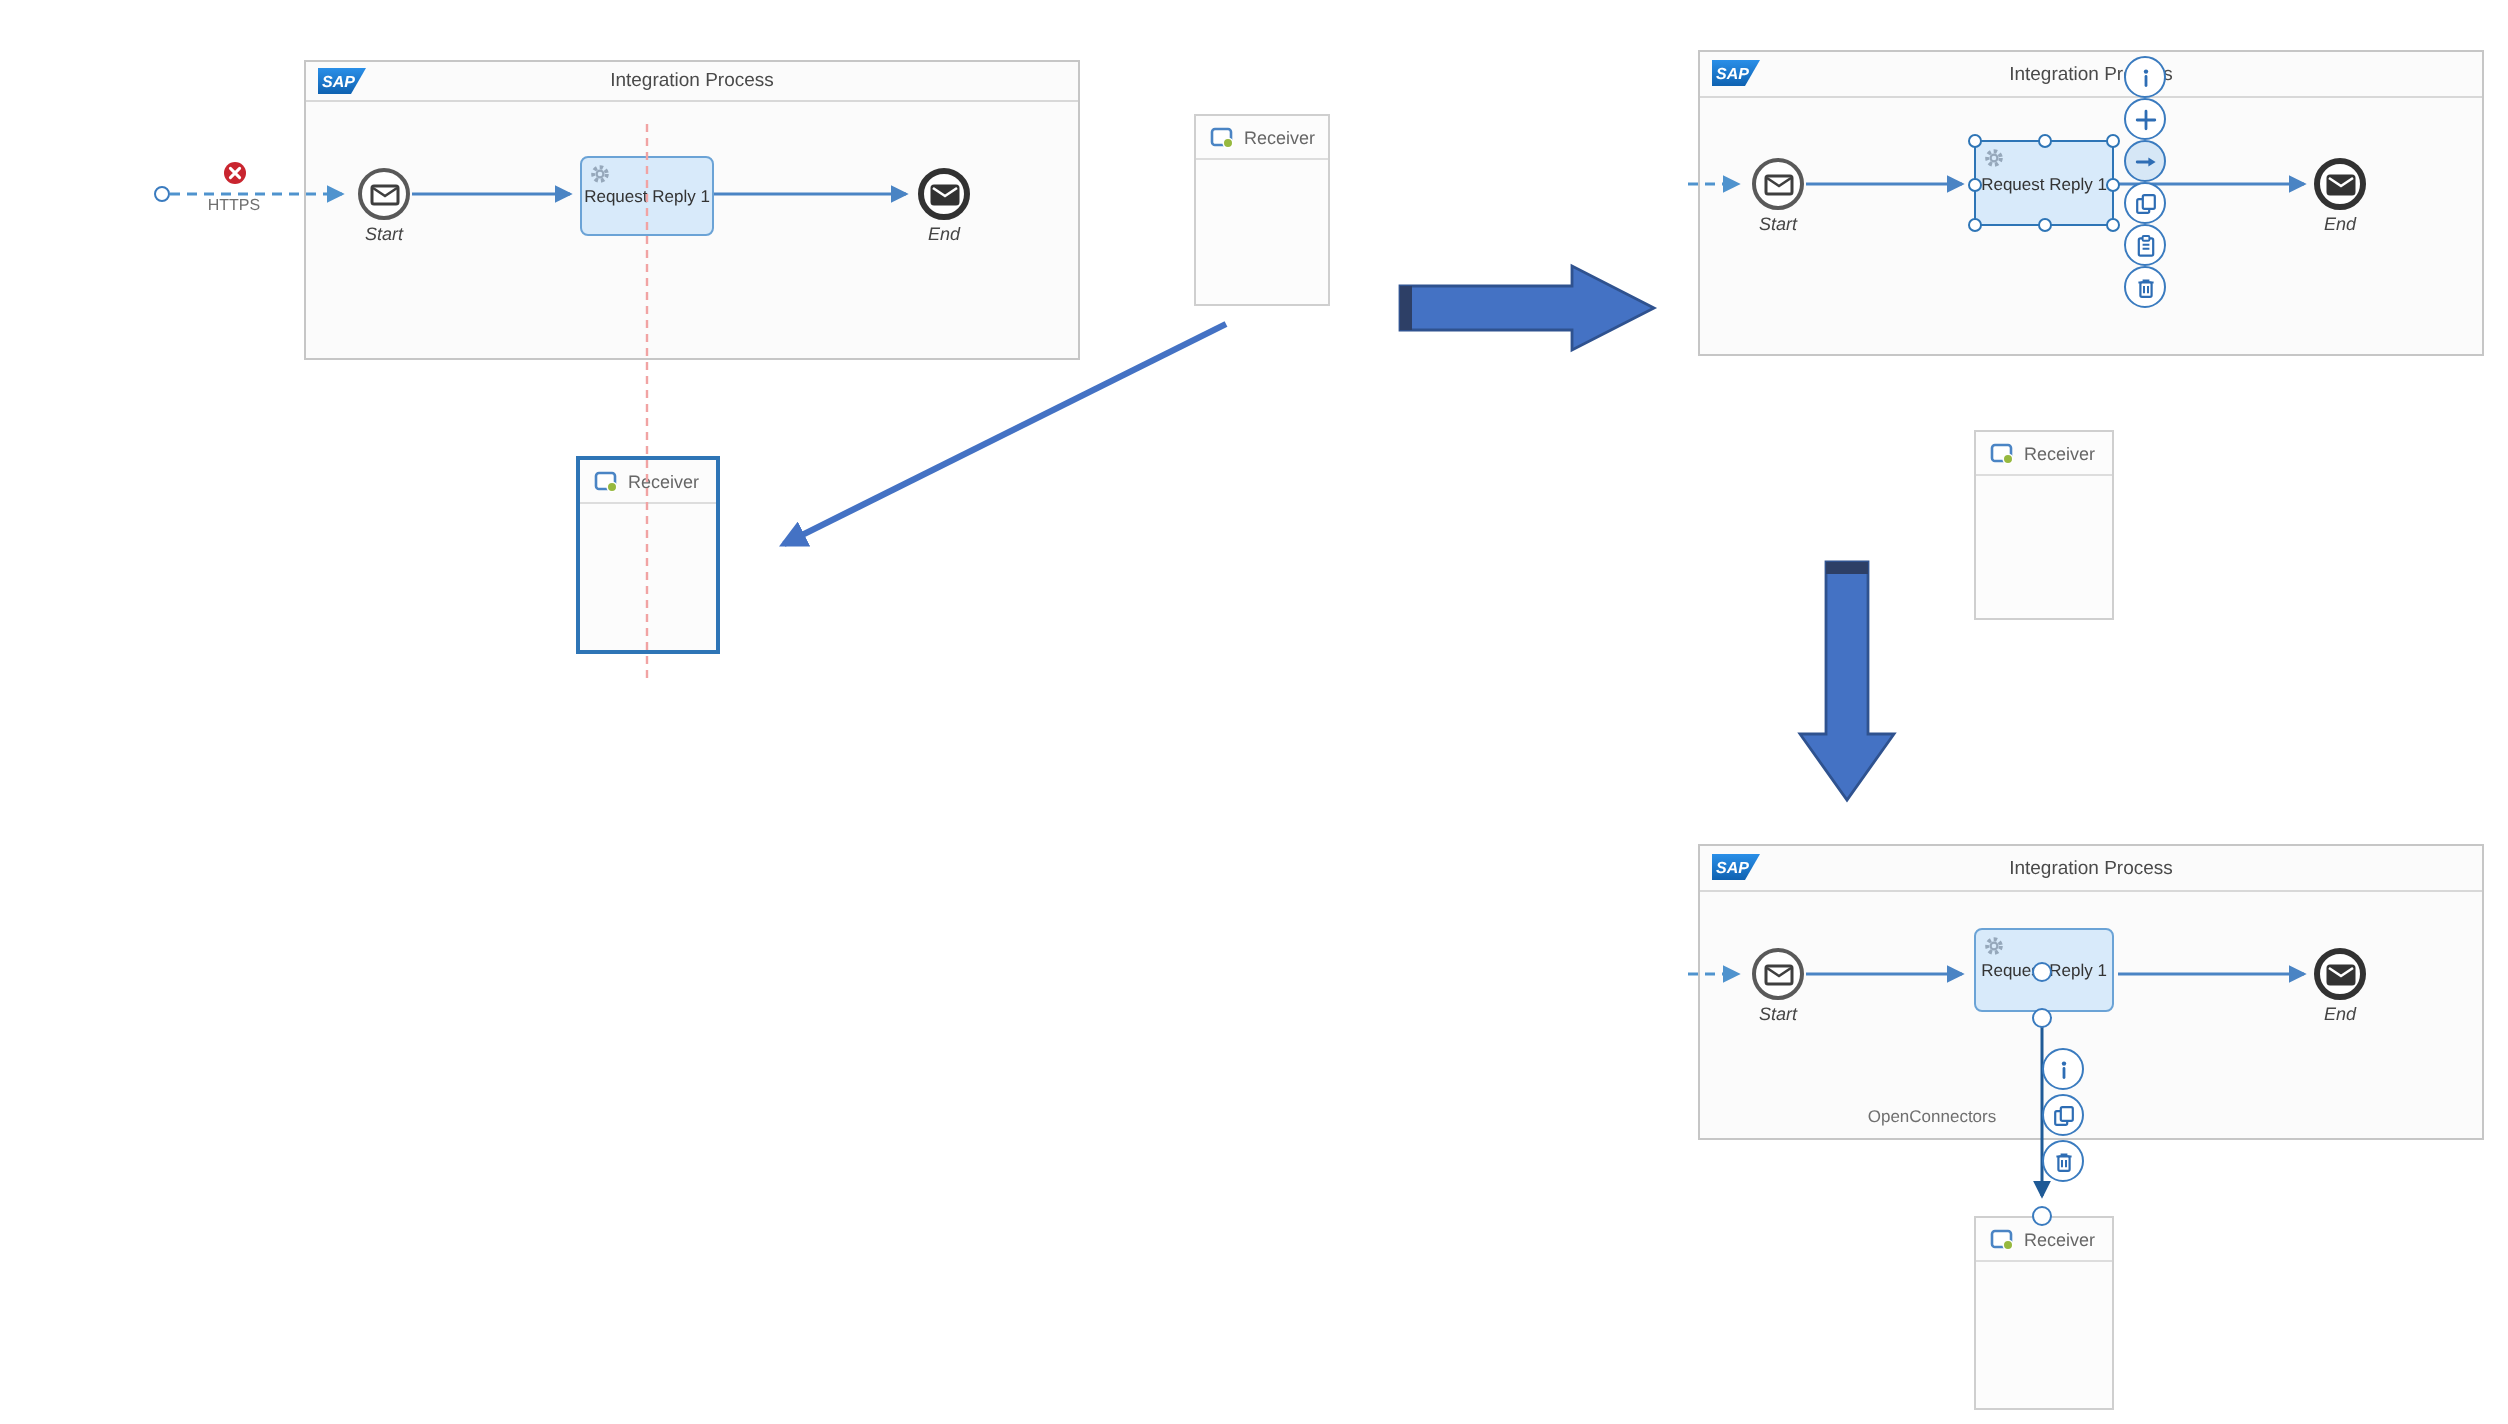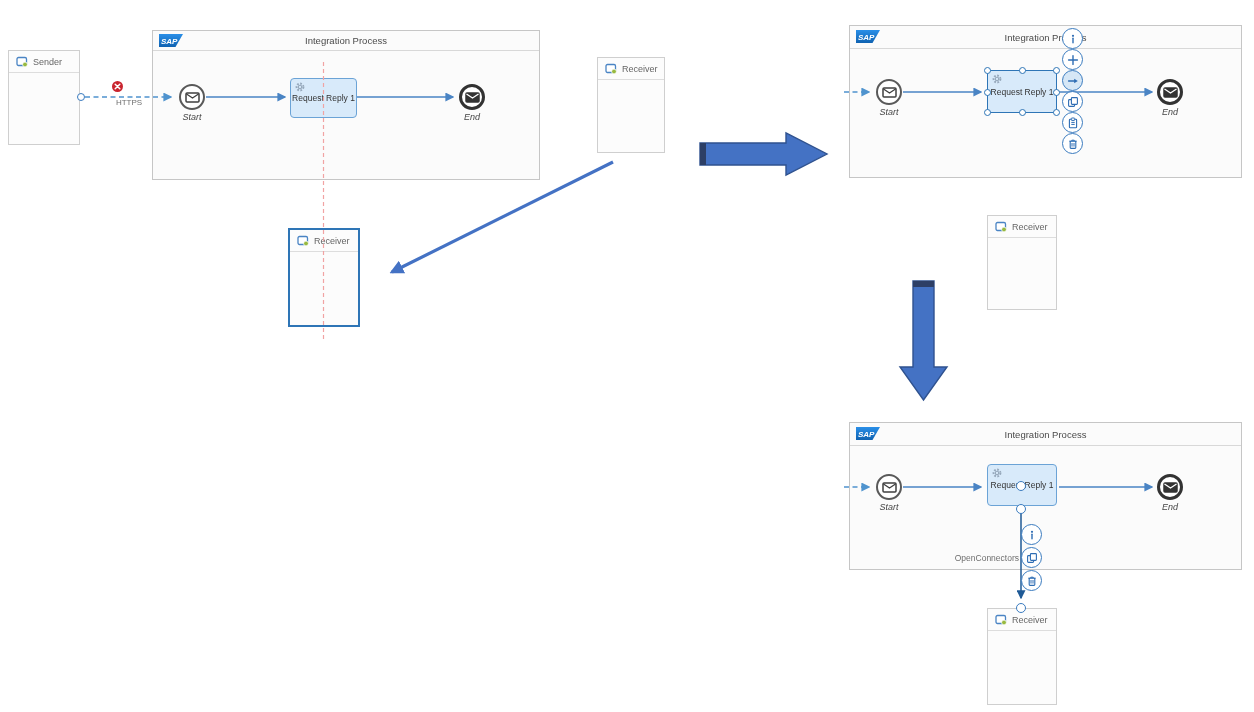--- a/index.html
+++ b/index.html
@@ -33,21 +33,21 @@
   .gear{position:absolute;left:4px;top:3px;}
 
   .handle{position:absolute;width:7px;height:7px;border-radius:50%;background:#fff;border:1.2px solid #2e75b6;
           box-sizing:border-box;z-index:3;}
   .dot{position:absolute;border-radius:50%;background:#fff;border:1.4px solid #3a7bbf;box-sizing:border-box;z-index:3;}
 
   .icon-btn{position:absolute;width:21px;height:21px;border-radius:50%;background:#fff;border:1.4px solid #3a7bbf;
             box-sizing:border-box;display:flex;align-items:center;justify-content:center;z-index:3;}
   .icon-btn.active{background:#d6e7f6;}
 
-  .small-label{position:absolute;font-size:8px;color:#6f6f6f;z-index:2;text-align:center;margin-left:12px;}
+  .small-label{position:absolute;font-size:8px;color:#6f6f6f;z-index:2;text-align:center;}
   .err{position:absolute;width:11px;height:11px;border-radius:50%;background:#c9252f;
        display:flex;align-items:center;justify-content:center;z-index:3;}
 </style>
 </head>
 <body>
 
 <div class="canvas">
 
   <svg id="connectors" class="layer" width="1254" height="712">
     <defs>
@@ -86,29 +86,20 @@
   <div class="pool" style="left:152px;top:30px;width:388px;height:150px;">
     <div class="pool-header" style="height:19px;">
       <svg class="sap-logo" width="24" height="13">
         <polygon points="0,0 24,0 16.5,13 0,13" fill="url(#sapg)"></polygon>
         <text x="2" y="9.5" font-size="8" font-weight="bold" font-style="italic" fill="#ffffff">SAP</text>
       </svg>
       <span class="pool-title">Integration Process</span>
     </div>
   </div>
 
-  <div class="participant" style="left:8px;top:50px;width:72px;height:95px;">
-    <div class="participant-header">
-      <svg width="12" height="11">
-        <rect x="1" y="1.5" width="9.5" height="8" rx="1.5" fill="#fff" stroke="#4a84c4" stroke-width="1.3"></rect>
-        <circle cx="9" cy="8.5" r="2.4" fill="#97b93f" stroke="#fff" stroke-width="0.8"></circle>
-      </svg>
-      <span class="p-label">Sender</span>
-    </div>
-  </div>
   <div class="dot" style="left:77px;top:93px;width:8px;height:8px;"></div>
 
   <div class="err" style="left:112px;top:81px;">
     <svg width="7" height="7">
         <path d="M1.2 1.2 L5.8 5.8 M5.8 1.2 L1.2 5.8" stroke="#fff" stroke-width="1.5" stroke-linecap="round"></path>
       </svg>
   </div>
   <div class="small-label" style="left:99px;top:98px;width:36px;">HTTPS</div>
 
   <div class="event start" style="left:179px;top:84px;">
@@ -274,21 +265,21 @@
   <div class="dot" style="left:1016px;top:504px;width:10px;height:10px;"></div>
 
   <div class="event end" style="left:1157px;top:474px;">
     <svg width="15" height="11">
       <rect x="1" y="1" width="13" height="9" rx="1" fill="#333" stroke="#333" stroke-width="1.5"></rect>
       <path d="M1.5 2 L7.5 6 L13.5 2" fill="none" stroke="#fff" stroke-width="1.3"></path>
     </svg>
   </div>
   <div class="event-label" style="left:1148px;top:502px;">End</div>
 
-  <div class="small-label" style="left:925px;top:553px;width:82px;text-align:right;font-size:8.5px;">OpenConnectors</div>
+  <div class="small-label" style="left:925px;top:553px;width:82px;text-align:center;font-size:8.5px;">OpenConnectors</div>
 
   <div class="icon-btn" style="left:1021px;top:524px;">
     <svg width="12" height="12">
       <circle cx="6" cy="2.8" r="1.1" fill="#2e6db4"></circle>
         <path d="M6 5.2 V9.8" stroke="#2e6db4" stroke-width="1.4" stroke-linecap="round"></path>
     </svg>
   </div>
   <div class="icon-btn" style="left:1021px;top:547px;">
     <svg width="12" height="12">
       <rect x="1.6" y="3.6" width="6" height="6.8" rx="0.8" fill="#fff" stroke="#2e6db4" stroke-width="1.1"></rect>

